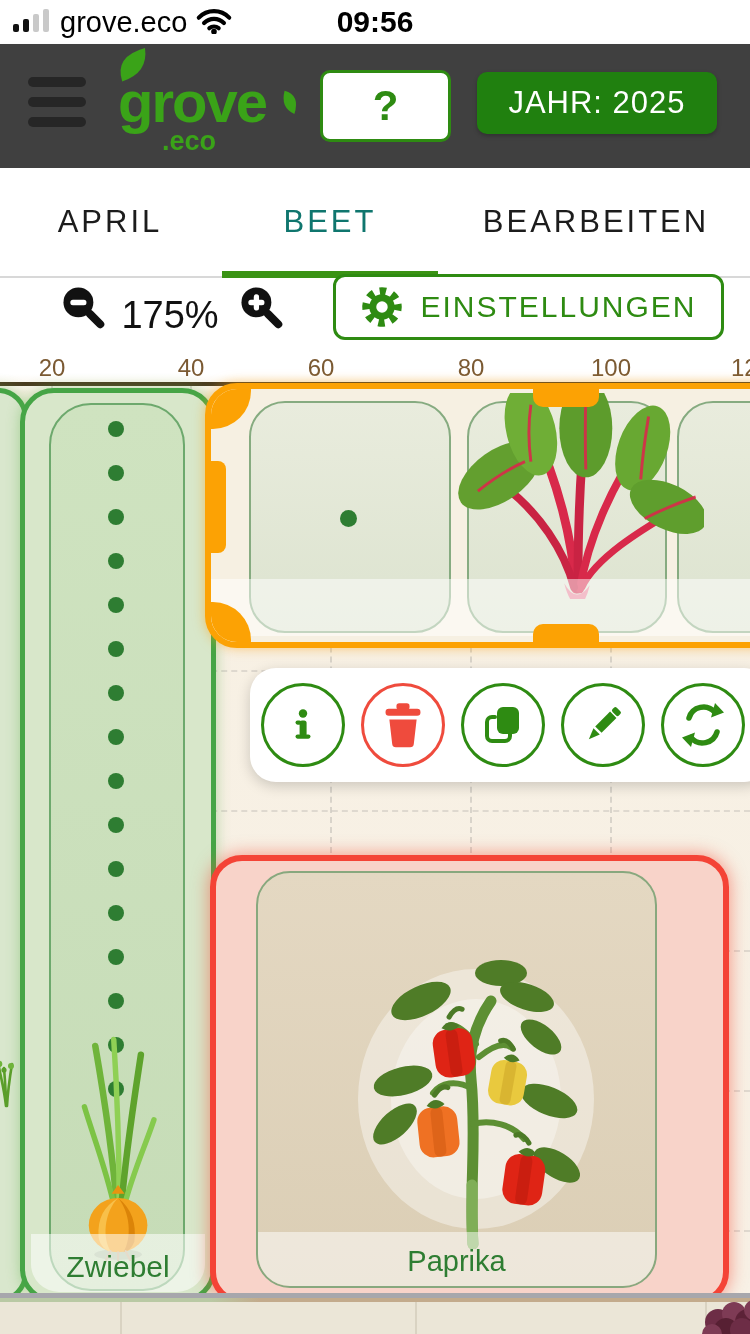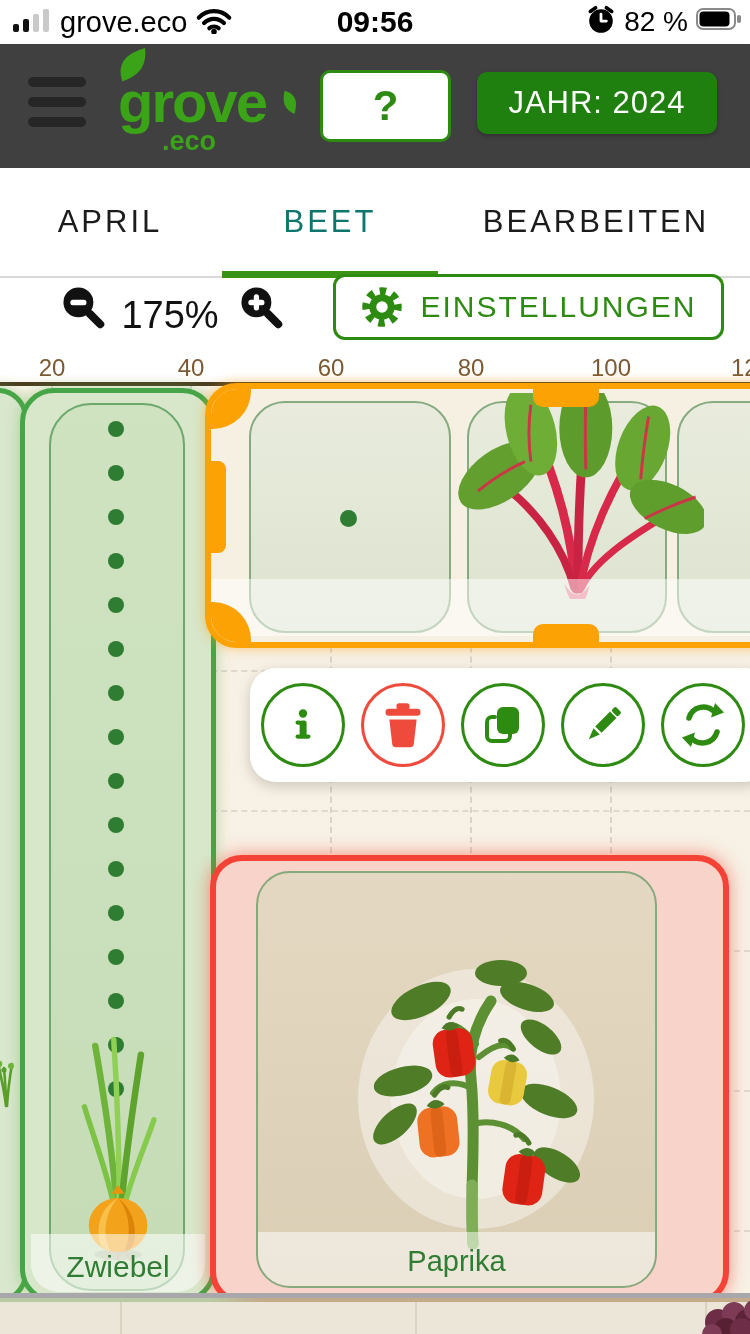--- a/index.html
+++ b/index.html
@@ -106,38 +106,20 @@
     <span>
       <svg width="38" height="28" viewBox="0 0 32 24">
         <path d="M3,10 A18,18 0 0 1 29,10" fill="none" stroke="#000" stroke-width="3.6" stroke-linecap="round"></path>
         <path d="M7.5,14.5 A12,12 0 0 1 24.5,14.5" fill="none" stroke="#000" stroke-width="3.6" stroke-linecap="round"></path>
         <path d="M12,19 A6.5,6.5 0 0 1 20,19" fill="none" stroke="#000" stroke-width="3.6" stroke-linecap="round"></path>
         <circle cx="16" cy="22" r="2.4" fill="#000"></circle>
       </svg>
     </span>
   </div>
   <div class="sb-time">09:56</div>
-  <div class="sb-right">
-    <span>
-      <svg width="30" height="30" viewBox="0 0 28 28">
-        <path d="M4,6 L9,2.5" stroke="#000" stroke-width="3.4" stroke-linecap="round"></path>
-        <path d="M24,6 L19,2.5" stroke="#000" stroke-width="3.4" stroke-linecap="round"></path>
-        <circle cx="14" cy="15" r="11" fill="#000"></circle>
-        <path d="M14,15 L14,8.5 M14,15 L19,15" stroke="#fff" stroke-width="2.6" stroke-linecap="round"></path>
-      </svg>
-    </span>
-    <span class="sb-batt-txt">82 %</span>
-    <span>
-      <svg width="46" height="24" viewBox="0 0 46 24">
-        <rect x="1" y="1" width="38" height="20" rx="6" fill="none" stroke="#8a8a8a" stroke-width="2"></rect>
-        <rect x="41" y="7" width="4" height="8" rx="2" fill="#8a8a8a"></rect>
-        <rect x="3.5" y="3.5" width="30" height="15" rx="4" fill="#000"></rect>
-      </svg>
-    </span>
-  </div>
 </div>
 
 <div class="header">
   <div class="burger">
     <div></div>
       <div></div>
       <div></div>
   </div>
   <div class="logo">
     <span class="leaf1">
@@ -150,21 +132,21 @@
     <span class="leaf2">
       <svg width="26" height="20" viewBox="0 0 26 22">
         <path d="M2,20 Q2,2 24,3 Q21,20 2,20 Z" fill="#3aa318"></path>
       </svg>
     </span>
   </div>
   <div class="help-btn">
     <span>?</span>
   </div>
   <div class="year-btn">
-    <span>JAHR: 2024</span>
+    <span>JAHR: 2025</span>
   </div>
 </div>
 
 <div class="tabbar">
   <div class="tab" style="left:40px;width:140px;">
       <span>APRIL</span>
     </div>
   <div class="tab active" style="left:260px;width:140px;">
       <span>BEET</span>
     </div>
@@ -200,21 +182,21 @@
       </svg>
     </span>
     <span>EINSTELLUNGEN</span>
   </div>
 </div>
 
 <div class="canvas">
 
   <span class="tick" style="left:22px;">20</span>
   <span class="tick" style="left:161px;">40</span>
-  <span class="tick" style="left:301px;">60</span>
+  <span class="tick" style="left:291px;">60</span>
   <span class="tick" style="left:441px;">80</span>
   <span class="tick" style="left:581px;">100</span>
   <span class="tick" style="left:721px;">120</span>
   <div class="ruler-line"></div>
 
   <div class="gv" style="left:51px;"></div>
   <div class="gv" style="left:190px;"></div>
   <div class="gv" style="left:330px;"></div>
   <div class="gv" style="left:470px;"></div>
   <div class="gv" style="left:610px;"></div>

